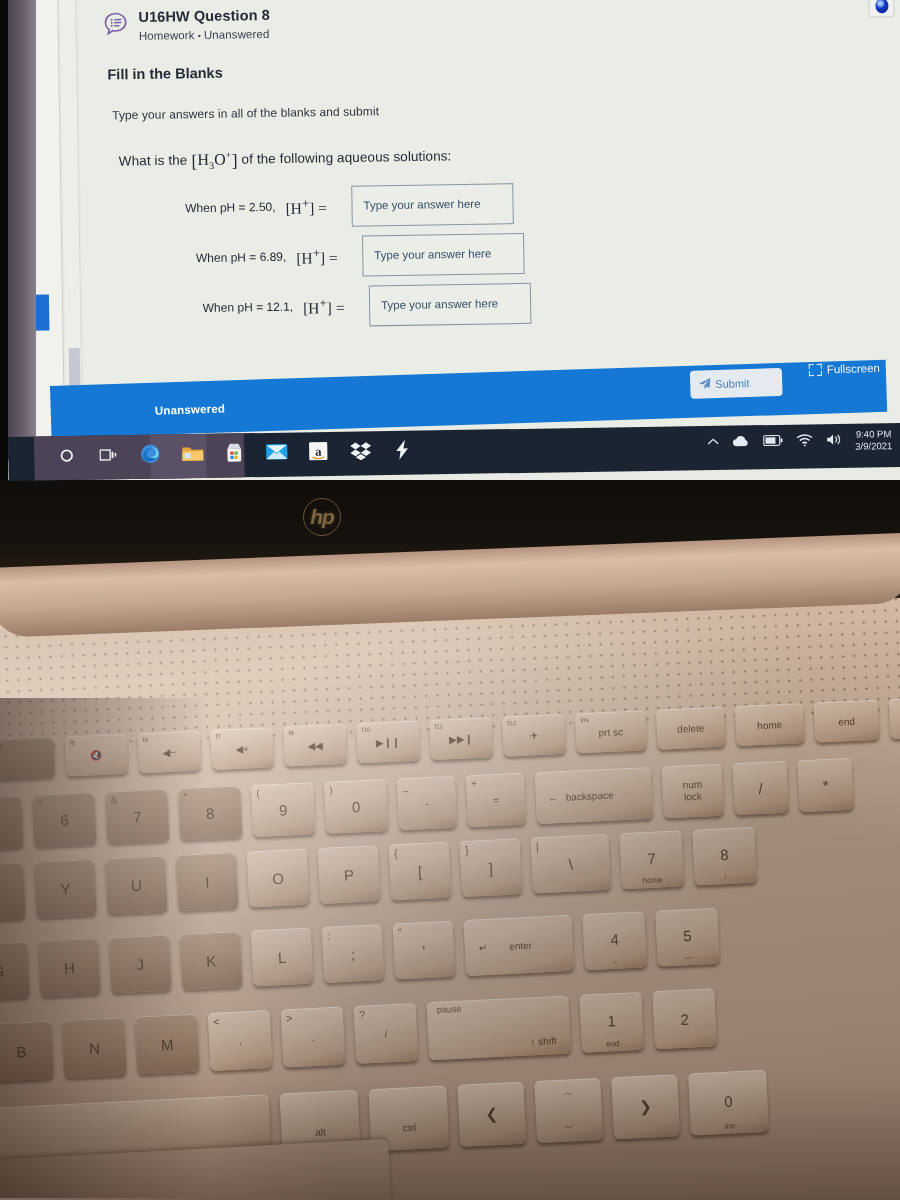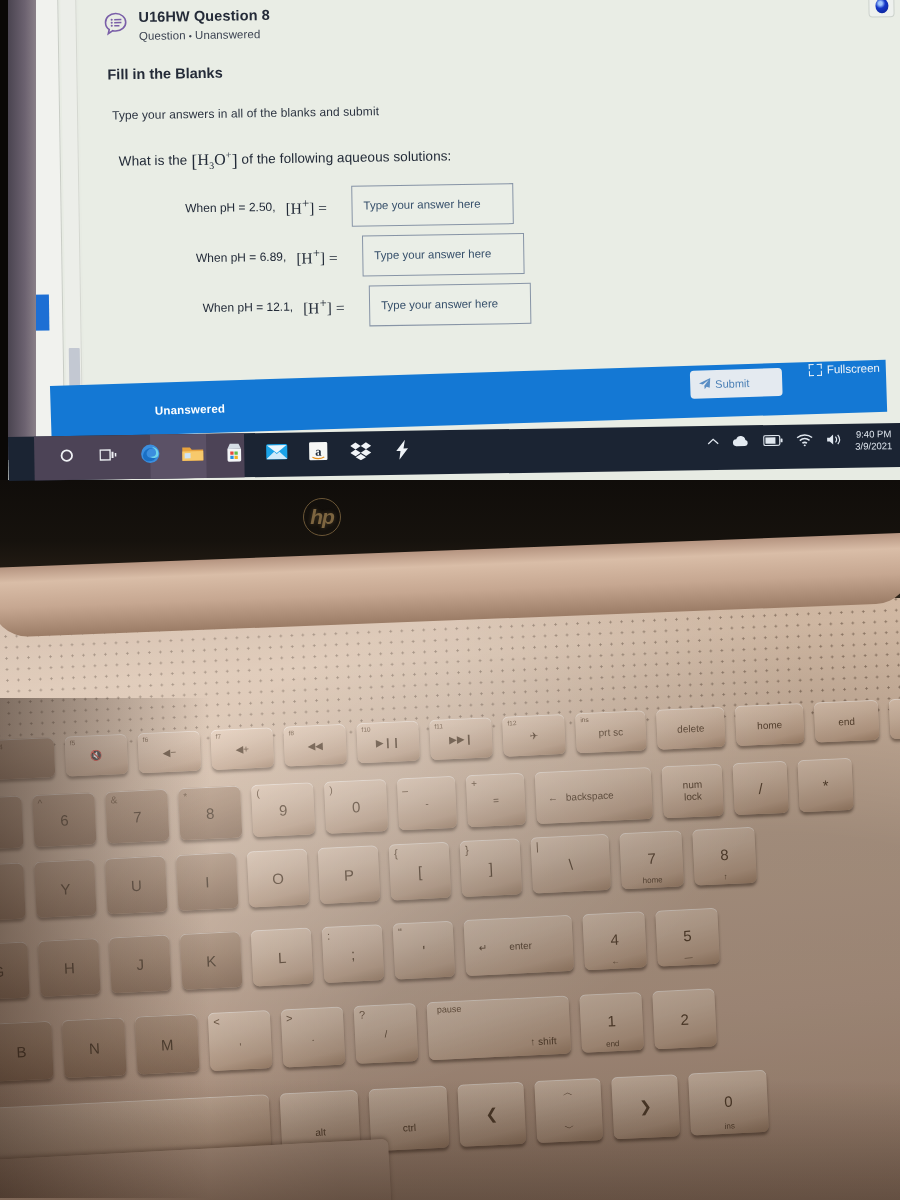--- a/index.html
+++ b/index.html
@@ -323,21 +323,21 @@
               <circle cx="9.1" cy="11.3" r="1.05" fill="#7a5fa8"></circle>
               <circle cx="9.1" cy="14.3" r="1.05" fill="#7a5fa8"></circle>
               <rect x="11.6" y="7.6" width="7.2" height="1.5" fill="#7a5fa8"></rect>
               <rect x="11.6" y="10.6" width="7.2" height="1.5" fill="#7a5fa8"></rect>
               <rect x="11.6" y="13.6" width="5.2" height="1.5" fill="#7a5fa8"></rect>
             </svg>
           </span>
           <div>
             <div class="q-title">U16HW Question 8</div>
             <div class="q-sub">
-              <span>Question</span><span class="dot">•</span><span>Unanswered</span>
+              <span>Homework</span><span class="dot">•</span><span>Unanswered</span>
             </div>
           </div>
         </div>
 
         <div id="avatar-btn">
           <span class="ball"></span>
         </div>
 
         <div class="section-title">Fill in the Blanks</div>
         <div class="instructions">Type your answers in all of the blanks and submit</div>

